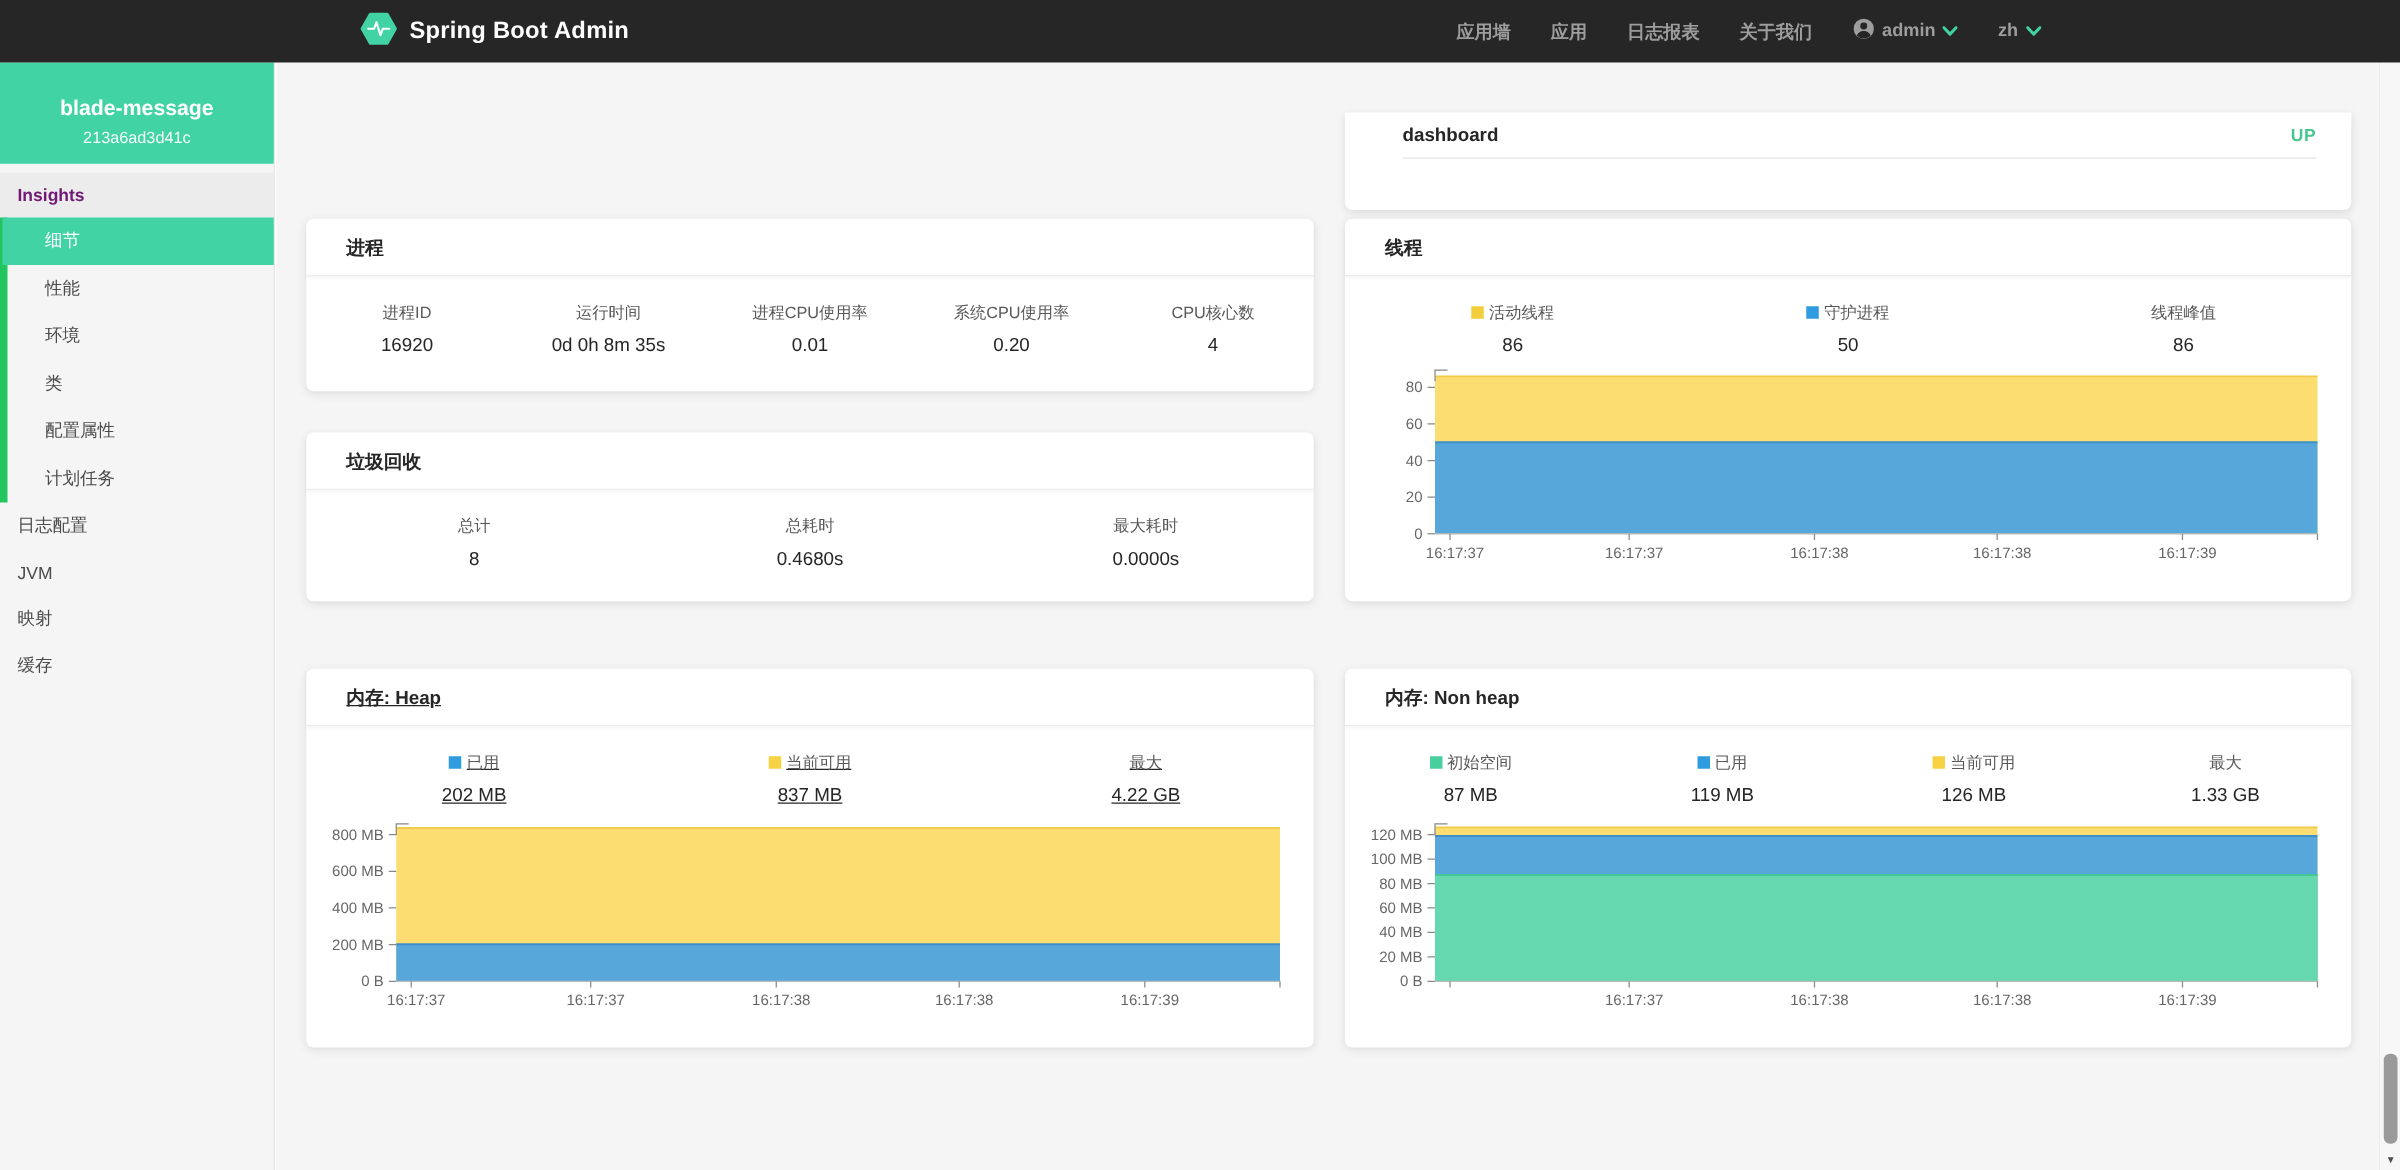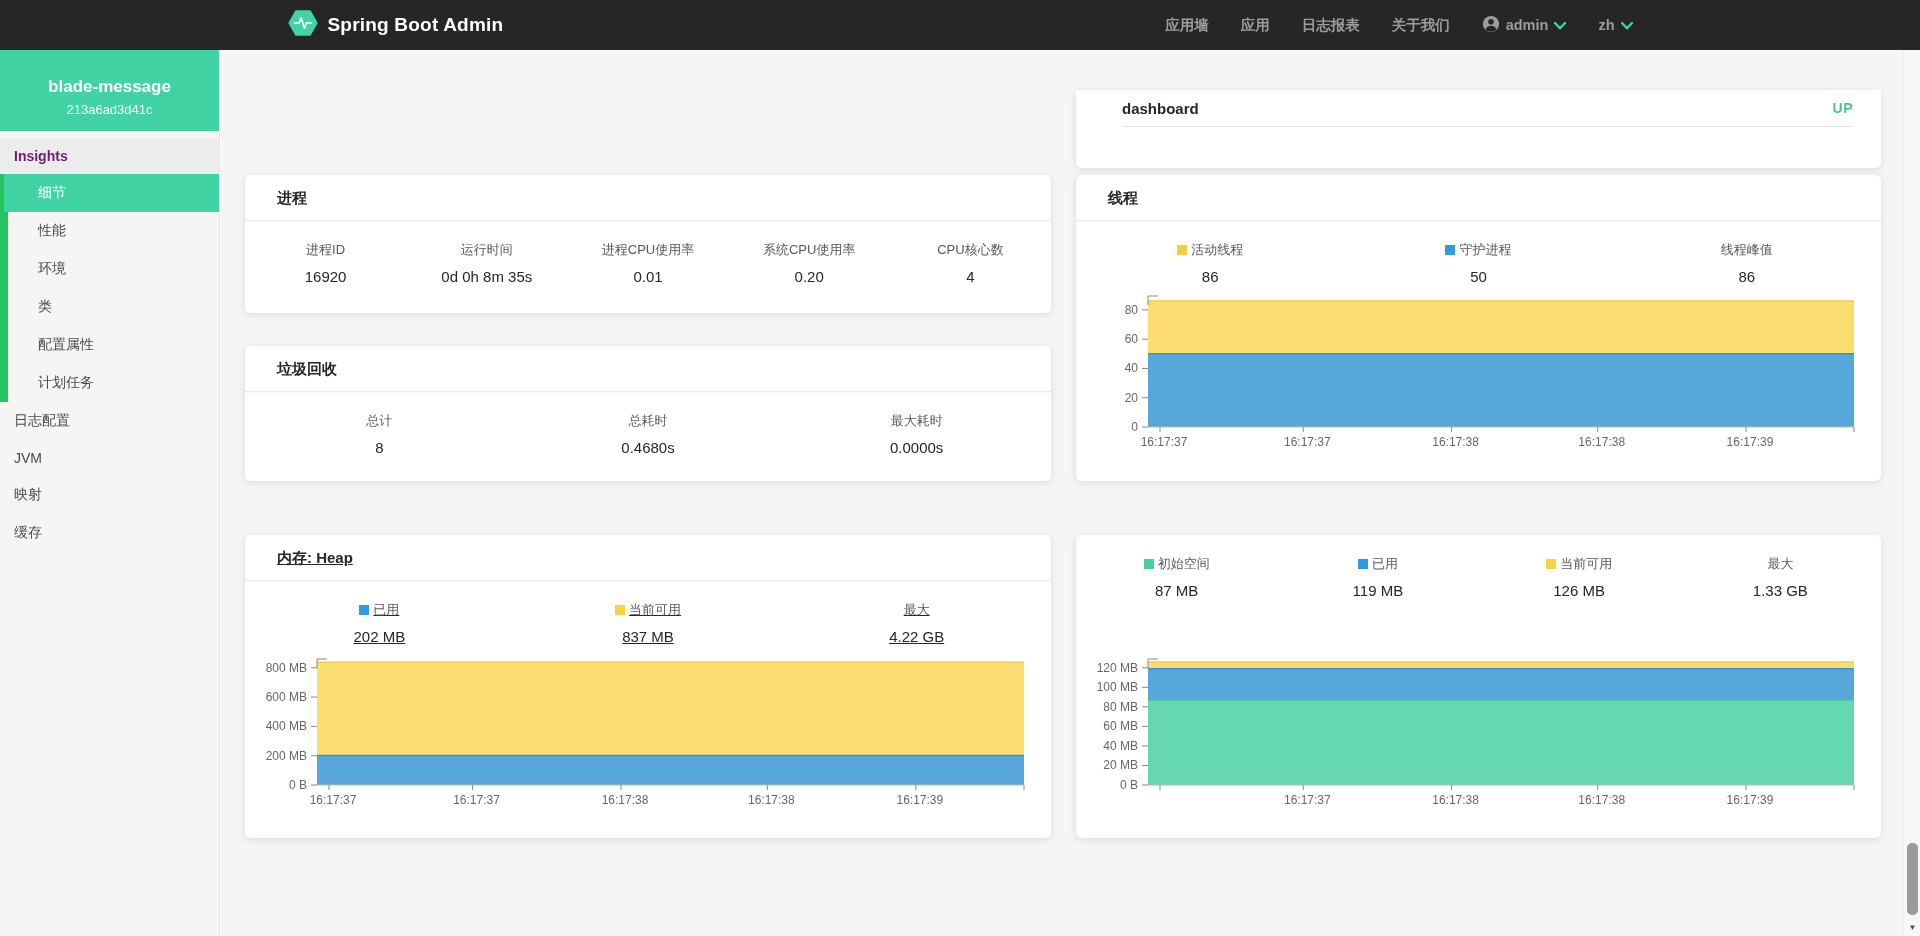--- a/index.html
+++ b/index.html
@@ -15,21 +15,21 @@
   .nav-link { color:#9d9d9d; font-size:14.5px; text-decoration:none; cursor:pointer; }
   .nav-drop { display:flex; align-items:center; gap:6px; color:#9d9d9d; font-size:14.5px; cursor:pointer; }
 
   
   .sidebar { position:absolute; left:0; top:50px; width:220px; height:886px; background:#f5f5f5; border-right:1px solid #e6e6e6; }
   .app-header { background:#42d3a5; color:#fff; text-align:center; padding:27px 8px 14px; cursor:pointer; }
   .app-name { font-size:17px; font-weight:bold; }
   .app-id { font-size:13px; margin-top:5px; opacity:.95; }
   .menu-group { margin-top:7px; }
   .group-title { background:#ececec; padding:10px 14px; font-size:14px; font-weight:bold; color:#701a75; cursor:pointer; }
-  .submenu { border-left:8px solid #22c55e; }
+  .submenu { border-left:6px solid #22c55e; }
   .submenu .menu-item { padding-left:30px; }
   .menu-item { display:block; padding:10px 14px; font-size:14px; color:#4a4a4a; cursor:pointer; }
   .menu-item.active { background:#42d3a5; color:#fff; margin-left:-4px; padding-left:34px; }
 
   
   .main { position:absolute; left:221px; top:50px; width:1682px; height:886px; background:#f5f5f5; }
   .card { position:absolute; background:#fff; border-radius:6px; box-shadow:0 2px 8px rgba(0,0,0,.10); }
   .card-title { font-size:15px; font-weight:bold; color:#262626; padding:14px 32px 12px;
     border-bottom:1px solid #ececec; box-shadow:0 2px 3px rgba(0,0,0,.03); }
   .stats { display:flex; margin-top:20px; }
@@ -272,20 +272,21 @@
         <text x="380.01" y="153" text-anchor="middle" class="tk">16:17:38</text>
         <line x1="522.3589999999999" y1="134" x2="522.3589999999999" y2="139" stroke="#888" stroke-width="1"></line>
         <text x="526.3589999999999" y="153" text-anchor="middle" class="tk">16:17:38</text>
         <line x1="670.829" y1="134" x2="670.829" y2="139" stroke="#888" stroke-width="1"></line>
         <text x="674.829" y="153" text-anchor="middle" class="tk">16:17:39</text>
         <line x1="779" y1="134" x2="779" y2="139" stroke="#888" stroke-width="1"></line>
       </svg>
   </section>
 
   <section class="card nonheap-card">
+    <div class="card-title">内存: Non heap</div>
     <div class="stats">
       <div class="stat">
         <div class="stat-label"><span class="sq" style="background: rgb(71, 207, 157);"></span><span>初始空间</span></div>
         <div class="stat-value">87 MB</div>
       </div>
       <div class="stat">
         <div class="stat-label"><span class="sq" style="background: rgb(47, 156, 224);"></span><span>已用</span></div>
         <div class="stat-value">119 MB</div>
       </div>
       <div class="stat">

